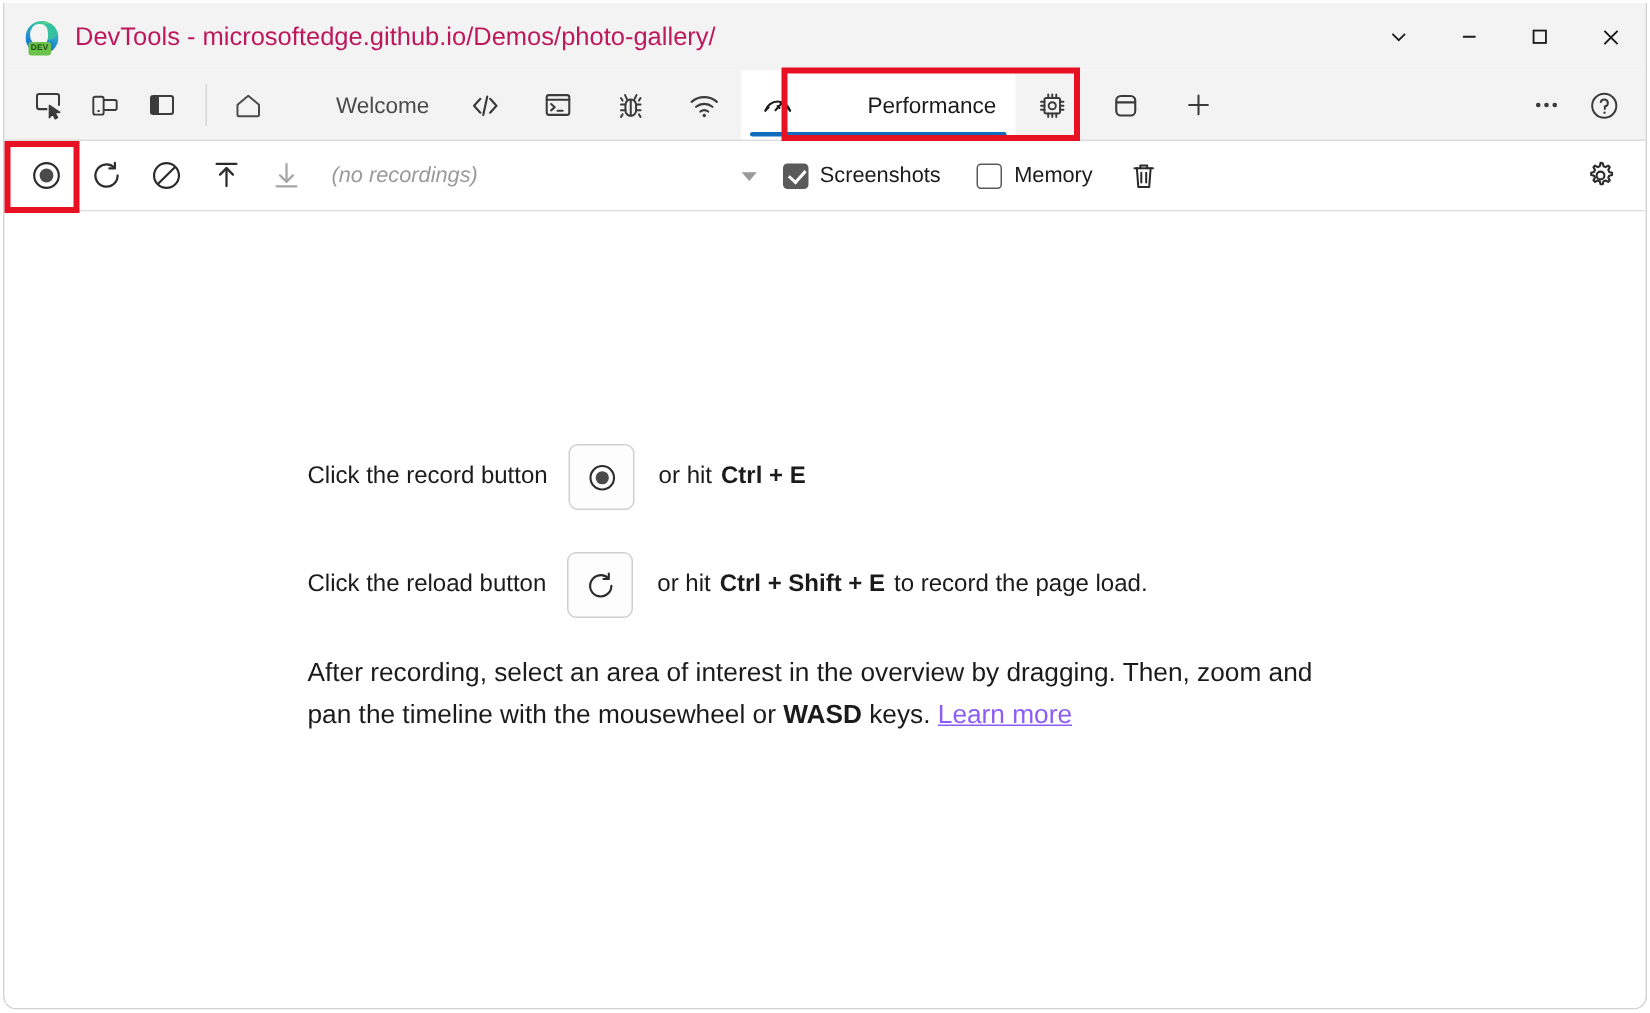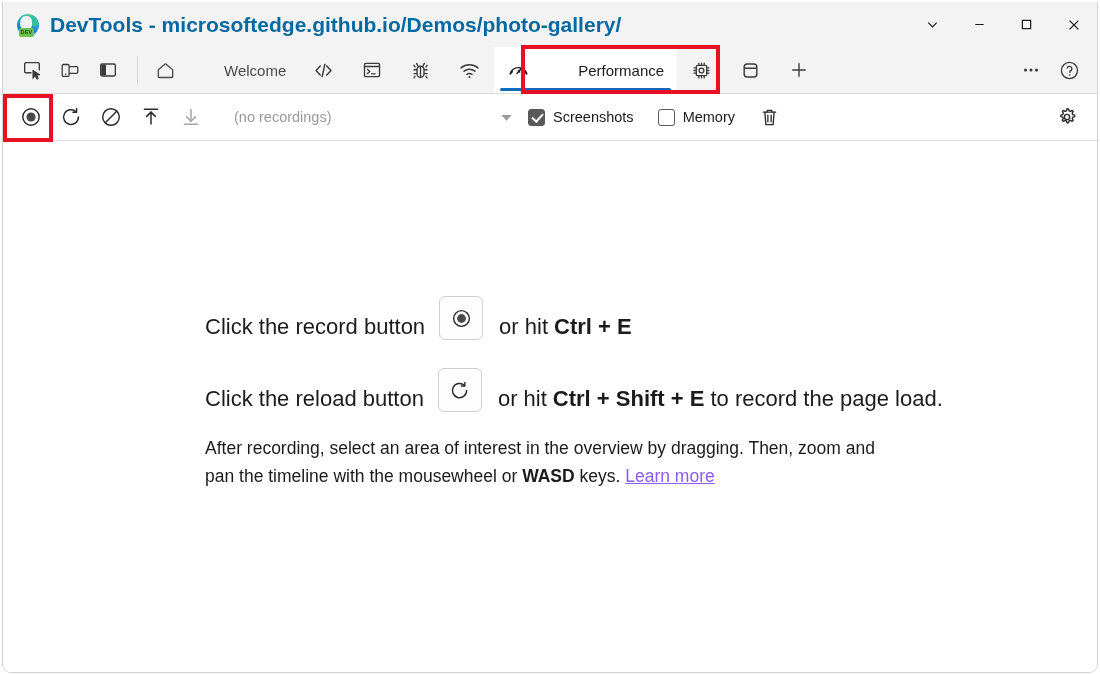--- a/index.html
+++ b/index.html
@@ -82,26 +82,25 @@
     background: #6cc24a;
     color: #1d4a12;
     font-size: 5.5px;
     font-weight: bold;
     line-height: 9px;
     text-align: center;
     letter-spacing: 0.2px;
     font-family: "Liberation Sans", sans-serif;
   }
   .title-text {
-    font-size: 21px;
-    color: #0369a1;
+    font-size: 17px;
+    color: #be185d;
     white-space: nowrap;
     overflow: hidden;
     text-overflow: ellipsis;
-    font-weight: bold;
   }
   .title-controls {
     display: flex;
     align-items: center;
     height: 100%;
     flex: none;
   }
   .wbtn {
     width: 47px;
     height: 45px;
@@ -198,23 +197,24 @@
     align-items: center;
     justify-content: center;
     border-radius: 4px;
     cursor: default;
     flex: none;
   }
   .rb.disabled { opacity: 0.42; }
   .rec-label {
     font-size: 14.5px;
     color: #9a9a9a;
-    margin-left: 23px;
+    margin-left: 10px;
     flex: 1;
     white-space: nowrap;
+    font-style: italic;
   }
   .caret-btn {
     width: 28px;
     height: 34px;
     display: flex;
     align-items: center;
     justify-content: center;
     cursor: default;
     flex: none;
   }
@@ -267,22 +267,22 @@
     display: flex;
     flex-direction: column;
     align-items: center;
     padding-top: 155px;
   }
   .hint-block {
     width: 690px;
   }
   .hint-row {
     display: flex;
-    align-items: flex-end;
-    font-size: 22px;
+    align-items: center;
+    font-size: 16px;
     color: #1b1b1b;
     margin-bottom: 22px;
     white-space: nowrap;
   }
   .hint-row .pre { margin-right: 14px; }
   .hint-row .post { margin-left: 16px; }
   .inline-btn {
     width: 44px;
     height: 44px;
     border: 1px solid #d0d0d0;

